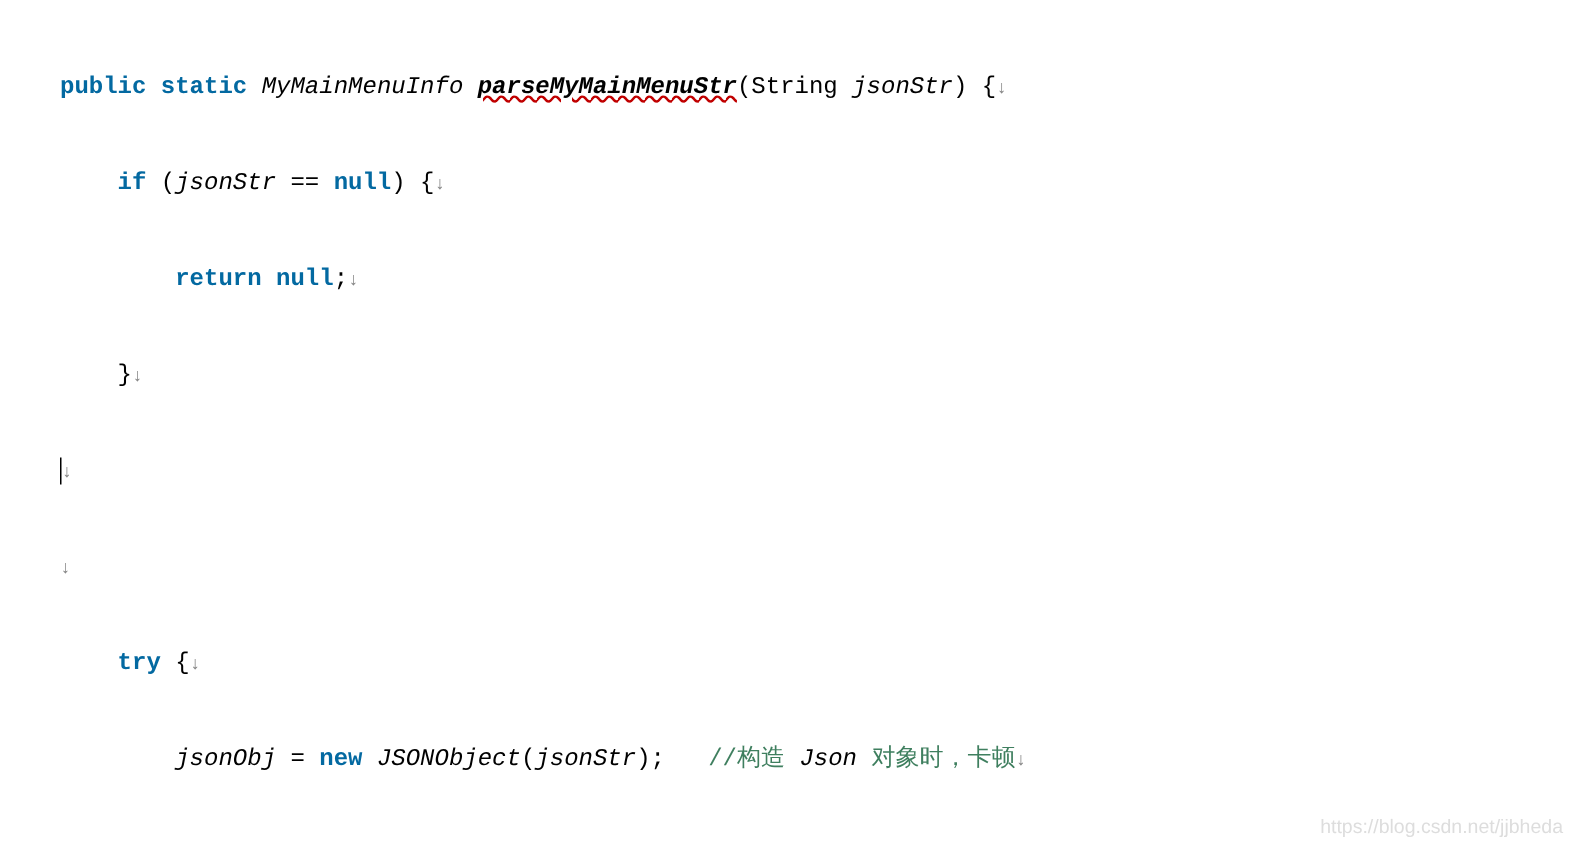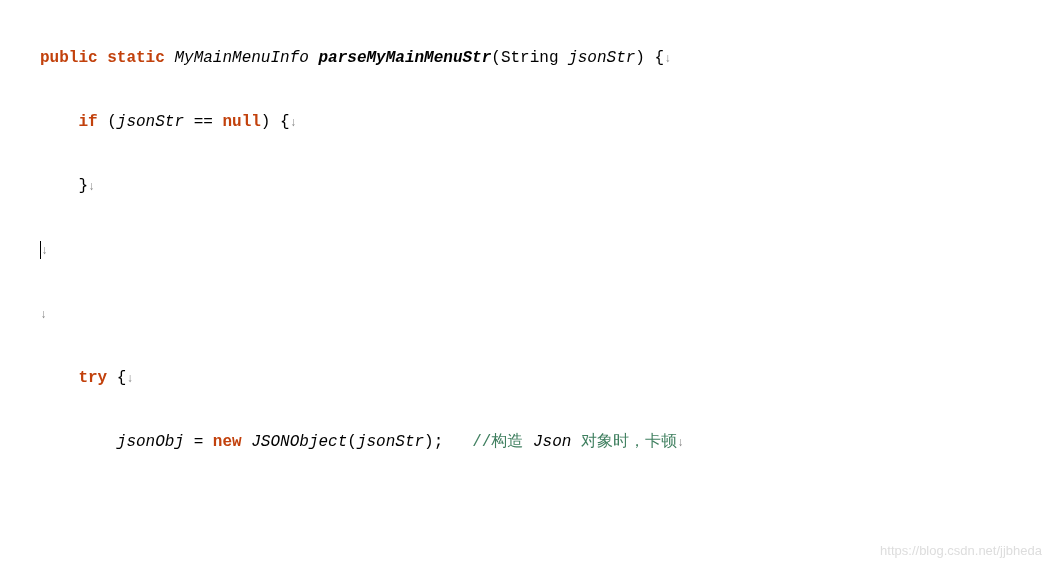--- a/index.html
+++ b/index.html
@@ -12,30 +12,31 @@
       width: 1054px;
       height: 572px;
       position: relative;
       overflow: hidden;
     }
     .code-block {
       padding: 10px 40px;
       white-space: pre;
       font-weight: bold;
     }
-    .kw { color: #c2410c; font-weight: bold; }
+    .kw { color: #0369a1; font-weight: bold; }
     .normal { color: #000000; font-weight: normal; }
     .comment { color: #3f7f5f; font-weight: normal; }
     .underline {
       text-decoration-color: #c00000;
       text-decoration-style: wavy;
       font-style: italic;
       font-weight: normal;
     }
     .underline-bold {
+      text-decoration: underline;
       text-decoration-color: #c00000;
       text-decoration-style: wavy;
       font-style: italic;
       font-weight: bold;
     }
     .arrow { color: #888; font-weight: normal; font-size: 12px; }
     .watermark {
       position: absolute;
       bottom: 8px;
       right: 12px;
@@ -46,20 +47,21 @@
     }
     .line { display: block; }
     .cursor { border-left: 1px solid #000; }
   </style>
 </head>
 <body>
 
 <div class="code-block">
 <span class="line"><span class="kw">public static</span><span class="normal"> </span><span class="underline">MyMainMenuInfo</span><span class="normal"> </span><span class="underline-bold">parseMyMainMenuStr</span><span class="normal">(</span><span class="normal">String</span><span class="normal"> </span><span class="underline">jsonStr</span><span class="normal">) {</span><span class="arrow">↓</span></span>
 <span class="line">    <span class="kw">if</span><span class="normal"> (</span><span class="underline">jsonStr</span><span class="normal"> == </span><span class="kw">null</span><span class="normal">) {</span><span class="arrow">↓</span></span>
+<span class="line">        <span class="kw">return null</span><span class="normal">;</span><span class="arrow">↓</span></span>
 <span class="line">    <span class="normal">}</span><span class="arrow">↓</span></span>
 <span class="line"><span class="cursor"></span><span class="arrow">↓</span></span>
 <span class="line"><span class="arrow">↓</span></span>
 <span class="line">    <span class="kw">try</span><span class="normal"> {</span><span class="arrow">↓</span></span>
 <span class="line">        <span class="underline">jsonObj</span><span class="normal"> = </span><span class="kw">new</span><span class="normal"> </span><span class="underline">JSONObject</span><span class="normal">(</span><span class="underline">jsonStr</span><span class="normal">);   </span><span class="comment">//构造 </span><span class="underline">Json</span><span class="comment"> 对象时，卡顿</span><span class="arrow">↓</span></span>
 
 
 
 
 

